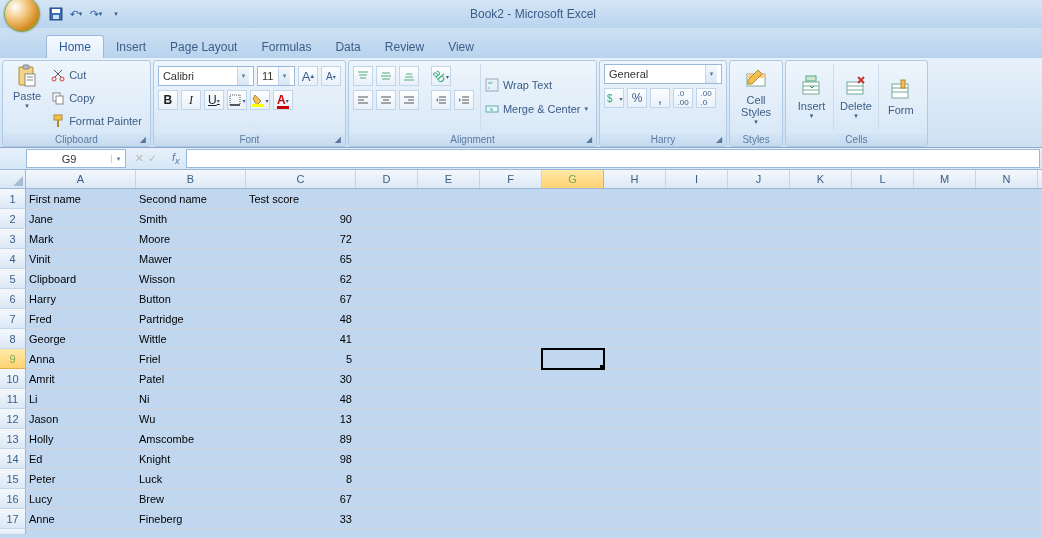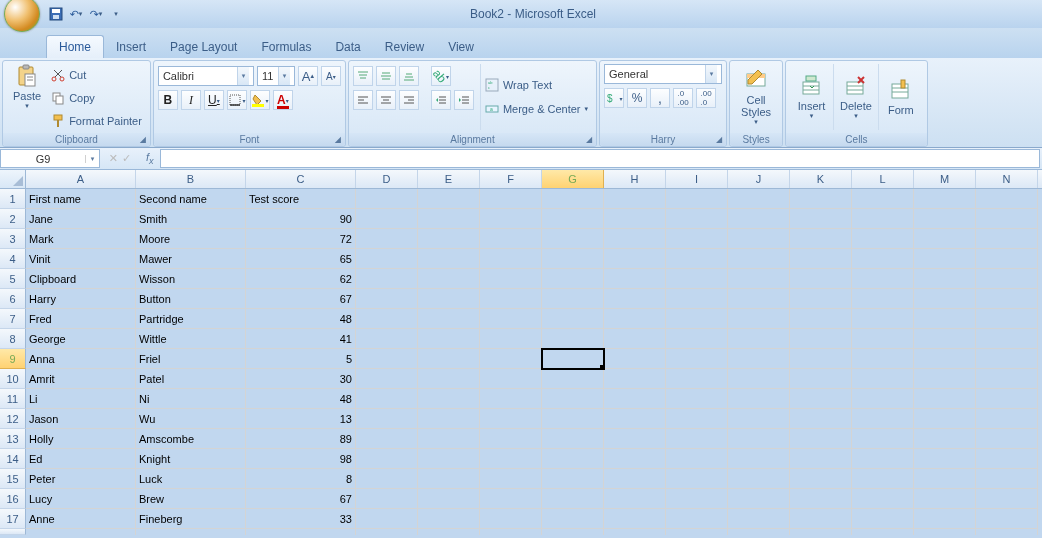--- a/index.html
+++ b/index.html
@@ -47,21 +47,21 @@
   .underline { text-decoration:underline; color:#222; }
   
   .align-grid { display:flex; flex-direction:column; gap:4px; padding:2px 0; }
   .wrap-col { display:flex; flex-direction:column; gap:4px; justify-content:center; border-left:1px solid #cbdcee; margin-left:6px; }
   .wrap-btn { display:flex; gap:4px; align-items:center; color:#3b5d87; font-size:11px; padding:3px 4px; }
   
   .numfmt { display:flex; flex-direction:column; gap:4px; }
   
   
   .formula-row { height: 22px; background: linear-gradient(#e8f1fb,#d6e6f6); border-bottom:1px solid #9ab8d9; display:flex; align-items:center; }
-  .namebox { width:100px; height:19px; background:#fff; border:1px solid #9ab8d9; display:flex; align-items:center; }
+  .namebox { width:100px; height:19px; background:#fff; border:1px solid #9ab8d9; margin-left:26px; display:flex; align-items:center; }
   .namebox-text { flex:1; text-align:center; font-size:11px; }
   .namebox-arrow { width:14px; text-align:center; font-size:7px; color:#5a7aa0; border-left:1px solid #d0d0d0; }
   .fx-btn { padding: 0 6px; color:#5a7aa0; font-style:italic; font-size:11px; }
   .formula-input { flex:1; height:19px; background:#fff; border:1px solid #9ab8d9; margin-right:2px; padding: 0 4px; }
   .fxcancel { width:40px; display:flex; gap:4px; justify-content:center; color:#bbb; }
   
   
   .grid-wrap { display:flex; flex-direction:column; }
   .col-headers { display:flex; height:19px; background:linear-gradient(#f4f8fc,#dce8f6); border-bottom:1px solid #9db8d6; }
   .selall { width:26px; border-right:1px solid #9db8d6; background:linear-gradient(#eef5fc,#d8e7f6); position:relative; }

